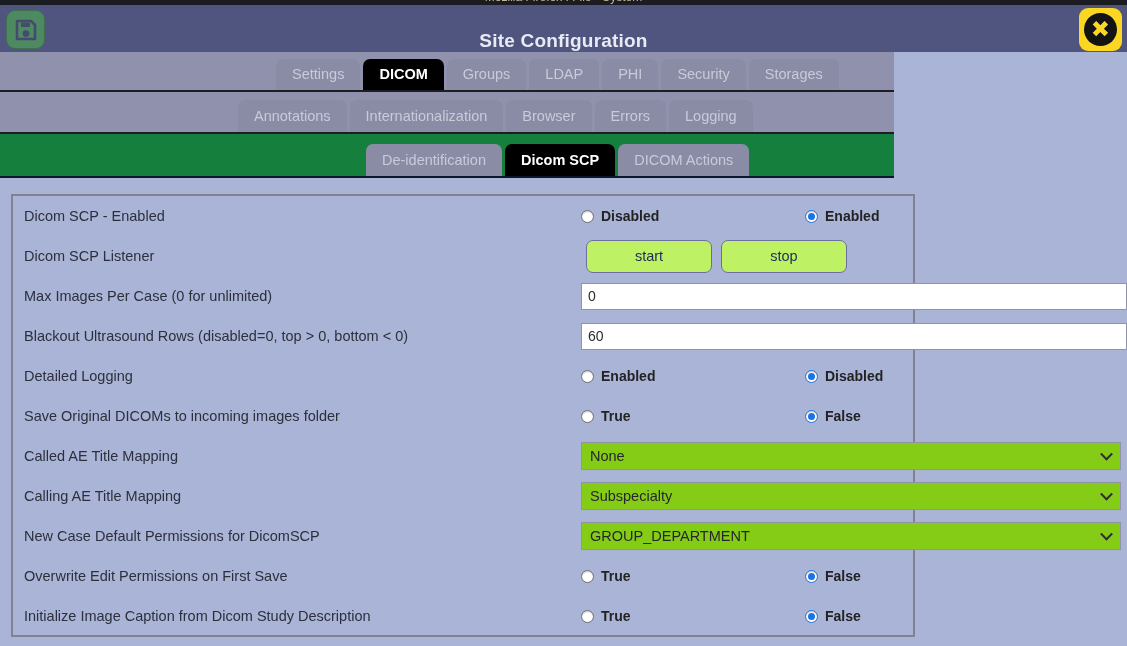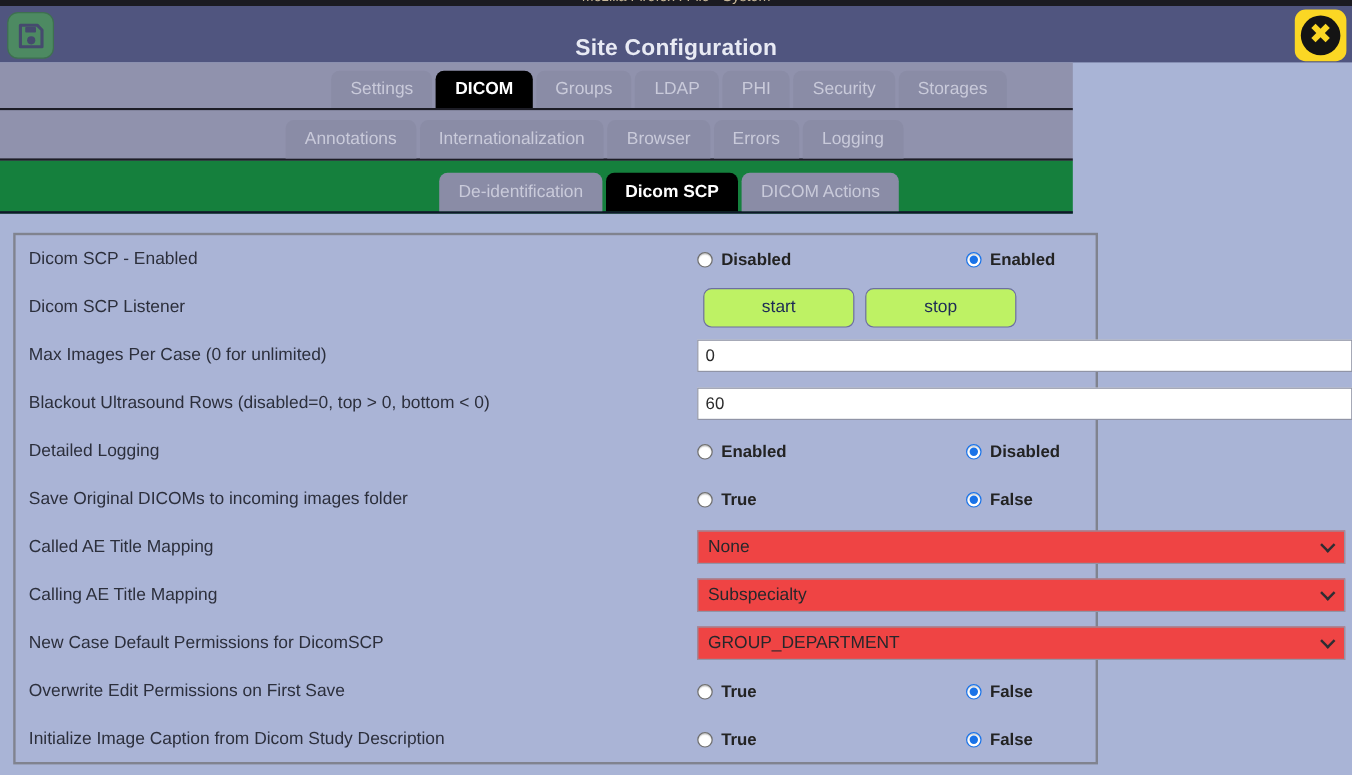--- a/index.html
+++ b/index.html
@@ -174,21 +174,21 @@
     color: #2b2b2b;
     padding: 0 6px;
     font-family: "Liberation Sans", sans-serif;
     outline: none;
   }
 
   
   .sel {
     position: relative;
     width: 540px; height: 28px;
-    background: #ef4444;
+    background: #84cc16;
     border: 1px solid #9094a6;
     display: flex; align-items: center;
     padding: 0 8px;
     font-size: 14.5px;
     color: #27272b;
     cursor: pointer;
   }
   .sel .chev {
     position: absolute; right: 9px; top: 50%;
     transform: translateY(-55%);

